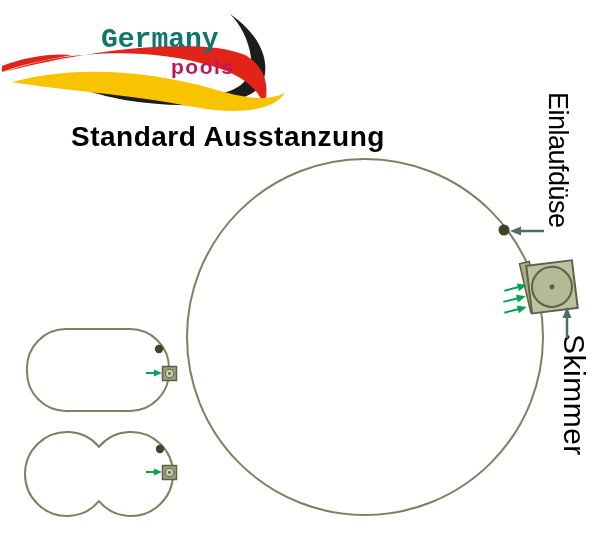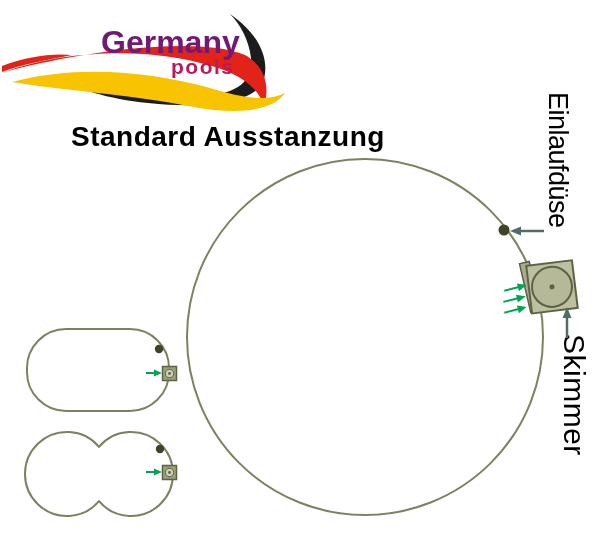--- a/index.html
+++ b/index.html
@@ -1,19 +1,19 @@
 <!DOCTYPE html>
 <html><head>
 <meta charset="utf-8">
 <style>
   html,body{margin:0;padding:0;background:#fff;}
   .stage{position:relative;width:614px;height:537px;background:#ffffff;overflow:hidden;
          font-family:"Liberation Sans",sans-serif;}
   .abs{position:absolute;}
-  .brand{font-weight:bold;font-size:32px;color:#701a75;letter-spacing:0px;line-height:1;}
+  .brand{font-weight:bold;font-size:28px;color:#0f766e;letter-spacing:0px;line-height:1;font-family:Liberation Mono, monospace;}
   .brand-sub{font-weight:bold;font-size:21px;letter-spacing:1.5px;line-height:1;}
   .title{font-weight:bold;font-size:28px;color:#000;letter-spacing:.5px;line-height:1.1;}
   .vlabel{transform-origin:0 0;transform:rotate(90deg);white-space:nowrap;
           font-size:27px;color:#000;letter-spacing:-0.5px;line-height:1;}
   .vlabel.skimmer{font-size:30px;letter-spacing:.5px;}
   svg{display:block;}
 </style>
 </head>
 <body>
 

